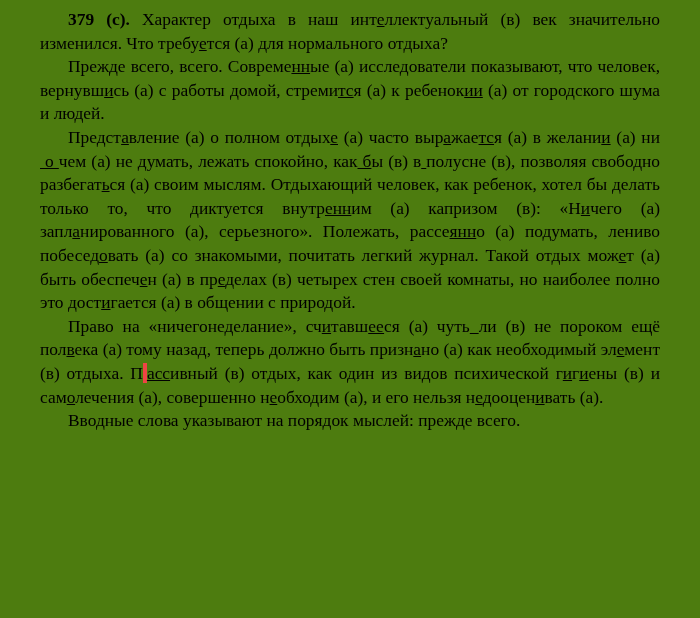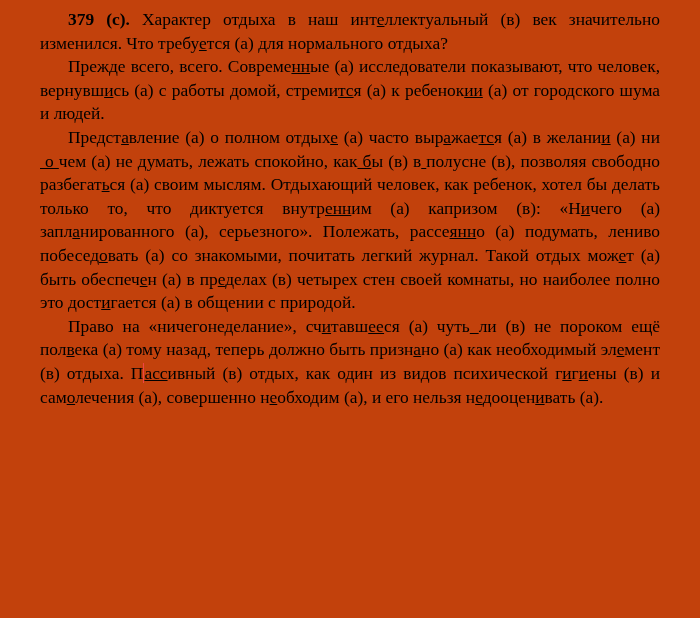--- a/index.html
+++ b/index.html
@@ -12,21 +12,21 @@
     height: 618px;
     overflow: hidden;
     font-family: "Liberation Serif", "DejaVu Serif", serif;
     color: #000000;
   }
   .page {
     width: 700px;
     height: 618px;
     box-sizing: border-box;
     padding: 8px 40px 0 40px;
-    background: #c2410c;
+    background: #4d7c0f;
   }
   .body-text {
     font-size: 17.4px;
     line-height: 23.6px;
     text-align: justify;
     text-justify: inter-word;
     hyphens: manual;
     color: #000000;
   }
   p.para {
@@ -46,36 +46,37 @@
   }
   
   u.sp {
     text-decoration: underline;
     text-decoration-thickness: 1px;
     text-underline-offset: 1px;
     white-space: pre;
   }
   
   .cap-mark {
-    border-left: 1px solid #ef4444;
+    border-left: 4px solid #ef4444;
     padding-left: 0px;
   }
 </style>
 </head>
 <body>
 
 <div class="page">
   <div class="body-text">
 
     <p class="para"><span class="ex-num">379 (с).</span> <span>Характер отдыха в наш инт</span><u class="og">е</u><span>ллектуальный (в) век значительно изменился. Что требу</span><u class="og">е</u><span>тся (а) для нормального отдыха?</span></p>
 
     <p class="para"><span>Прежде всего, всего. Совреме</span><u class="og">нн</u><span>ые (а) исследователи показывают, что человек, вернувш</span><u class="og">и</u><span>сь (а) с работы домой, стреми</span><u class="og">тс</u><span>я (а) к ребенок</span><u class="og">ии</u><span> (а) от городского шума и людей.</span></p>
 
     <p class="para"><span>Предст</span><u class="og">а</u><span>вление (а) о полном отдых</span><u class="og">е</u><span> (а) часто выр</span><u class="og">а</u><span>жае</span><u class="og">тс</u><span>я (а) в жела</span><span>ни</span><u class="og">и</u><span> (а) ни</span><u class="sp"> о </u><span>чем (а) не думать, лежать спокойно, как</span><u class="sp"> б</u><span>ы (в) в</span><u class="sp"> </u><span>полусне (в), позволяя свободно разбегат</span><u class="og">ь</u><span>ся (а) своим мыслям. Отдыхающий человек, как ребенок, хотел бы делать только то, что диктуется внутр</span><u class="og">енн</u><span>им (а) ка</span><span>призом (в): «Н</span><u class="og">и</u><span>чего (а) запл</span><u class="og">а</u><span>нированного (а), серьезного». Полежать, рассе</span><u class="og">янн</u><span>о (а) подумать, лениво побесед</span><u class="og">о</u><span>вать (а) со знакомыми, почитать легкий журнал. Такой отдых мож</span><u class="og">е</u><span>т (а) быть обеспеч</span><u class="og">е</u><span>н (а) в пр</span><u class="og">е</u><span>делах (в) четырех стен своей комнаты, но наиболее полно это дост</span><u class="og">и</u><span>гается (а) в об</span><span>щении с природой.</span></p>
 
     <p class="para"><span>Право на «ничегонеделание», сч</span><u class="og">и</u><span>тавш</span><u class="og">ее</u><span>ся (а) чуть</span><u class="sp"> </u><span>ли (в) не пороком ещё пол</span><u class="og">в</u><span>ека (а) тому назад, теперь должно быть призн</span><u class="og">а</u><span>но (а) как необхо</span><span>димый эл</span><u class="og">е</u><span>мент (в) отдыха. П</span><u class="og cap-mark">асс</u><span>ивный (в) отдых, как один из видов психической г</span><u class="og">и</u><span>г</span><u class="og">и</u><span>ены (в) и сам</span><u class="og">о</u><span>лечения (а), совершенно н</span><u class="og">е</u><span>обходим (а), и его нельзя н</span><u class="og"><span>е</span><span>д</span></u><span>ооцен</span><u class="og">и</u><span>вать (а).</span></p>
 
 
 
+    <p class="para">Вводные слова указывают на порядок мыслей: прежде всего.</p>
 
 
   </div>
 </div>
 
 </body></html>

